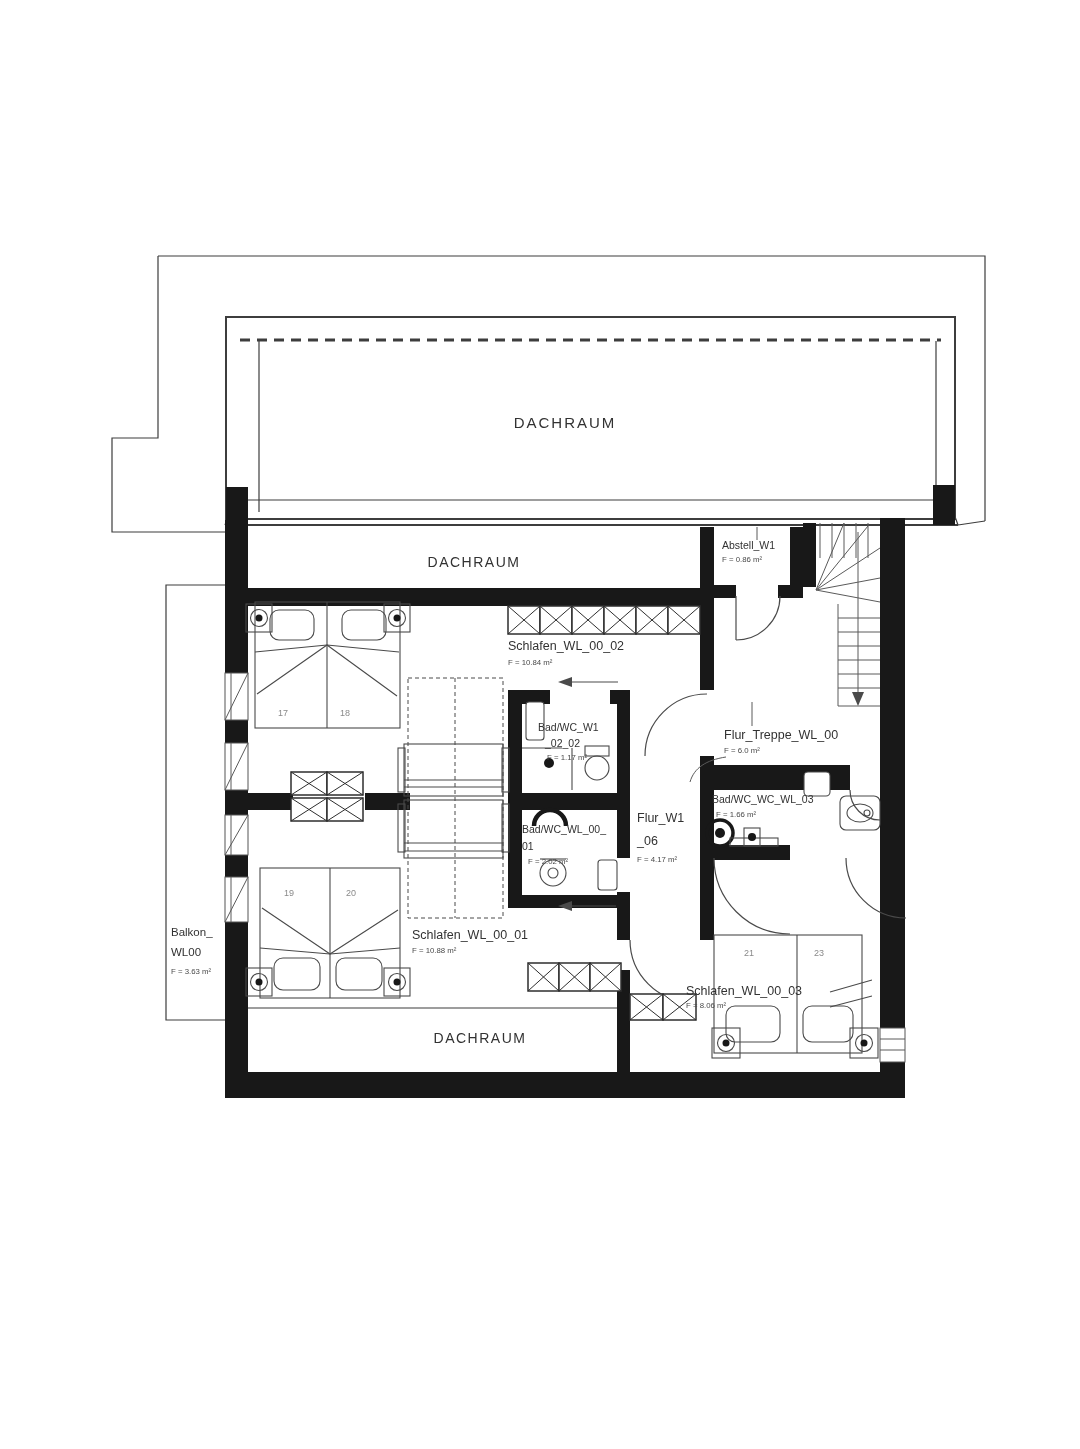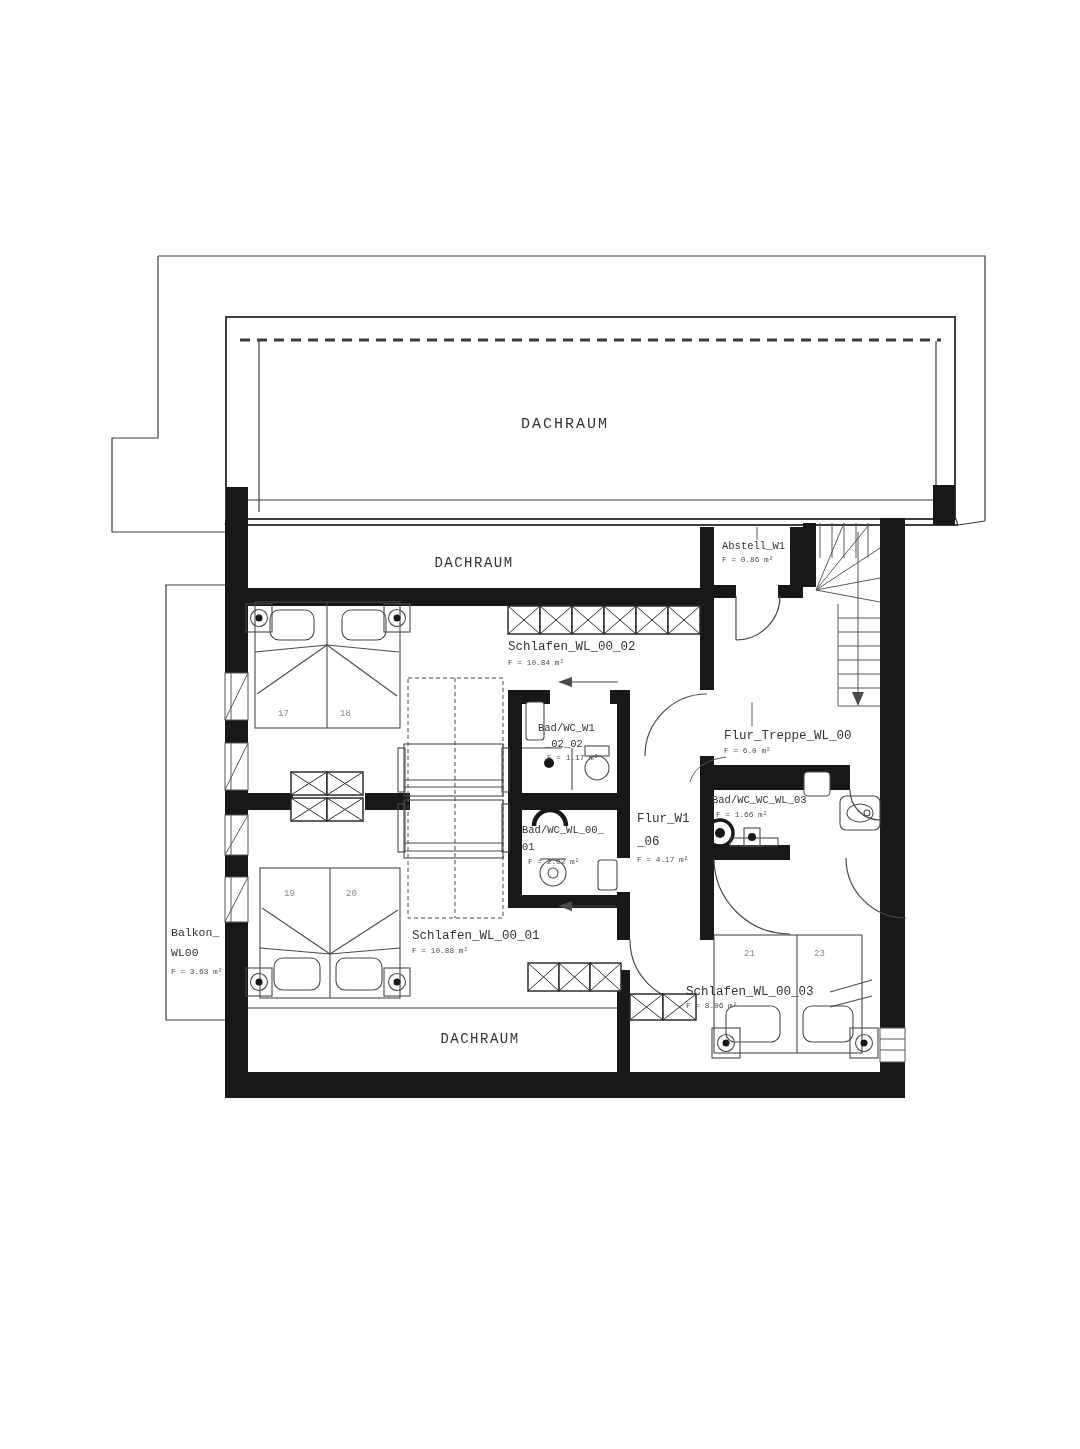--- a/index.html
+++ b/index.html
@@ -1,17 +1,17 @@
 <!DOCTYPE html>
 <html><head>
 <meta charset="utf-8">
 <style>
   html,body{margin:0;padding:0;background:#ffffff;}
   .page{position:relative;width:1080px;height:1449px;background:#ffffff;overflow:hidden;
-        font-family:Liberation Mono, monospace;}
+        font-family:Liberation Sans, sans-serif;}
   svg{position:absolute;left:0;top:0;}
   .wall{fill:#181818;stroke:none;}
   .thin{stroke:#3d3d3d;stroke-width:1.2;fill:none;}
   .thin2{stroke:#3d3d3d;stroke-width:2;fill:none;}
   .soft{stroke:#5a5a5a;stroke-width:1;fill:none;}
   .furn{stroke:#4a4a4a;stroke-width:1.1;fill:#ffffff;}
   .furnl{stroke:#4a4a4a;stroke-width:1.1;fill:none;}
   .winrect{fill:#ffffff;stroke:#555;stroke-width:1;}
   .xcell{stroke:#2e2e2e;stroke-width:1.5;fill:#ffffff;}
   .xline{stroke:#2e2e2e;stroke-width:1;}

